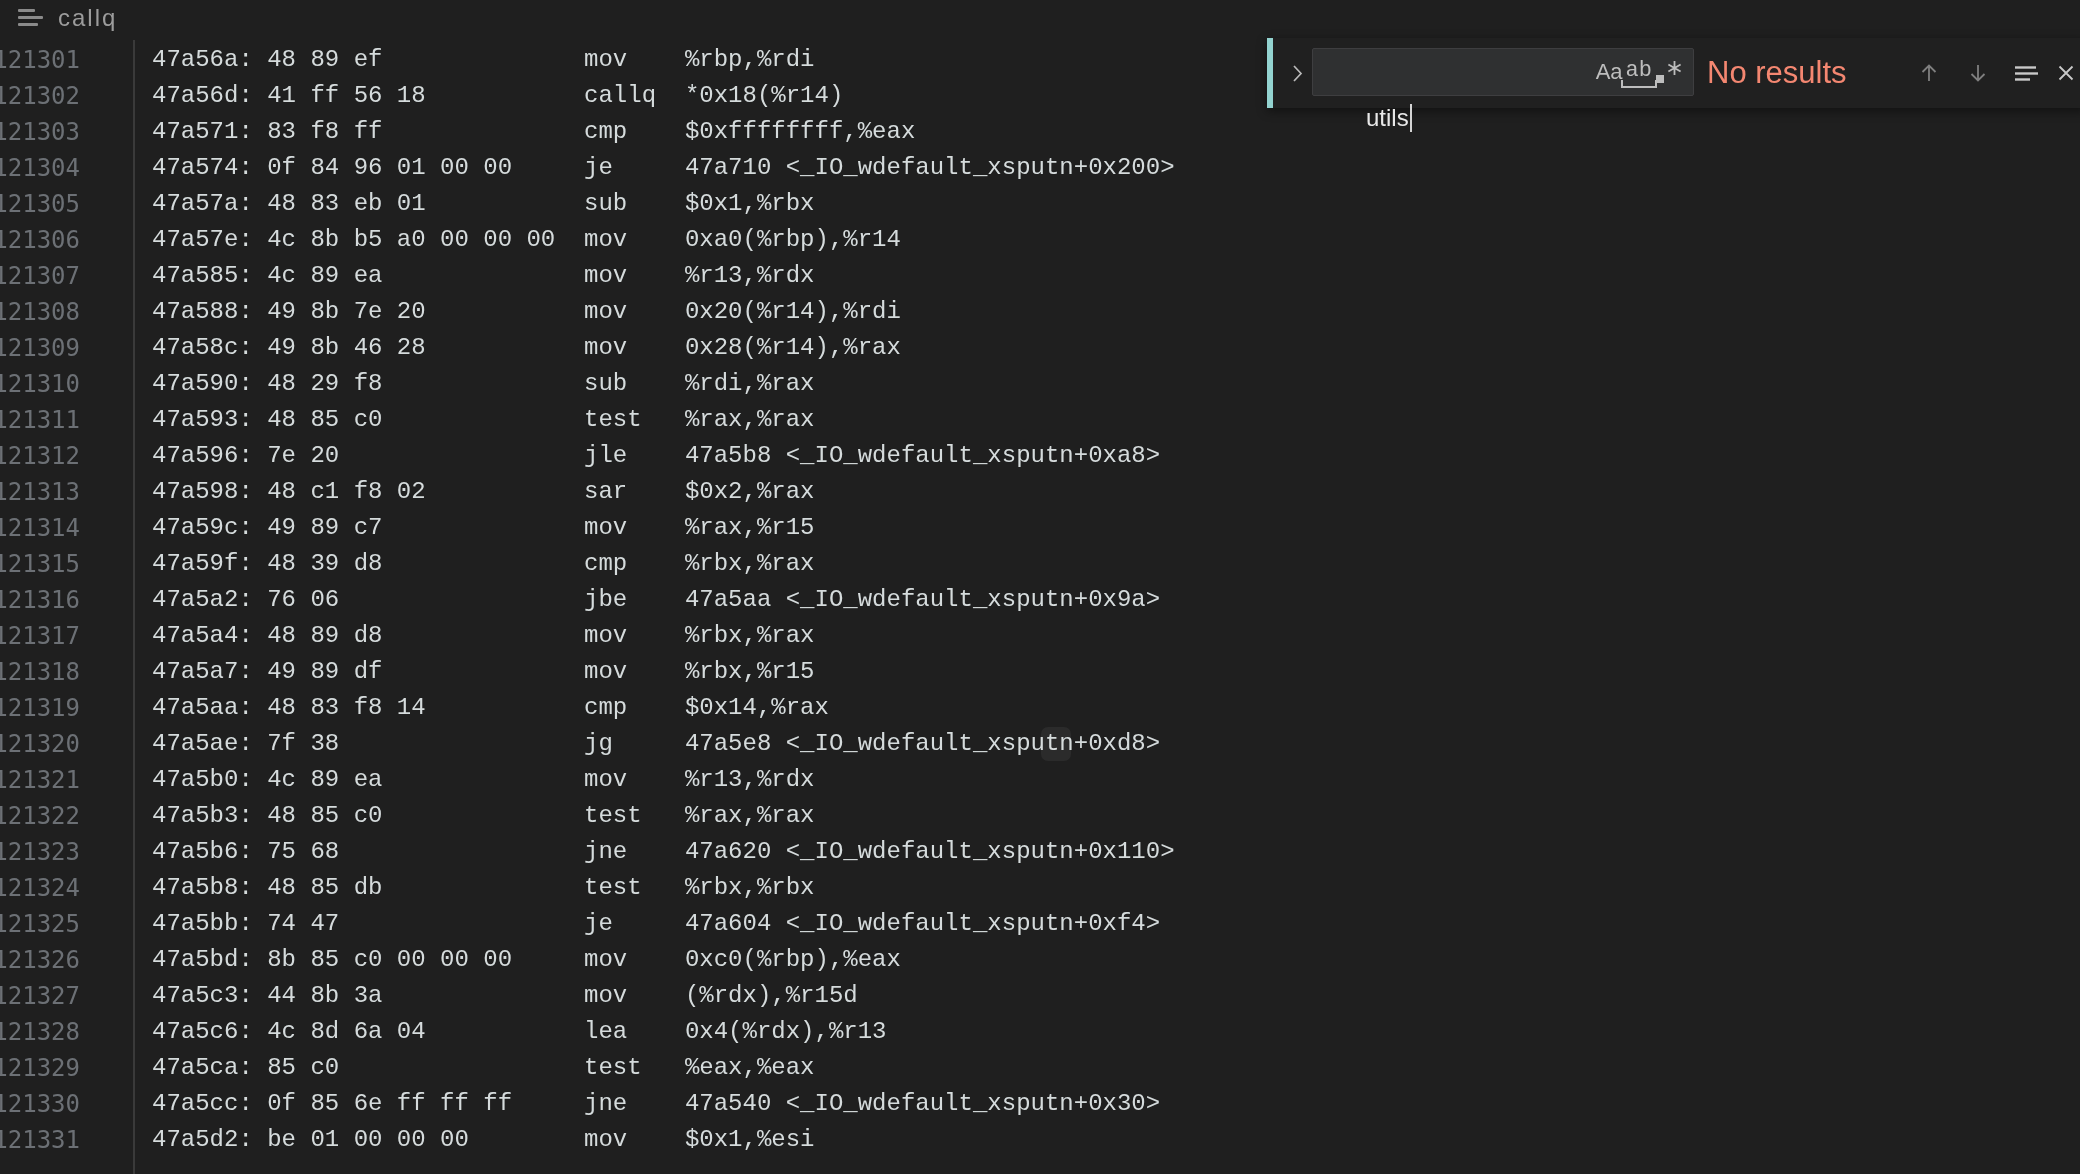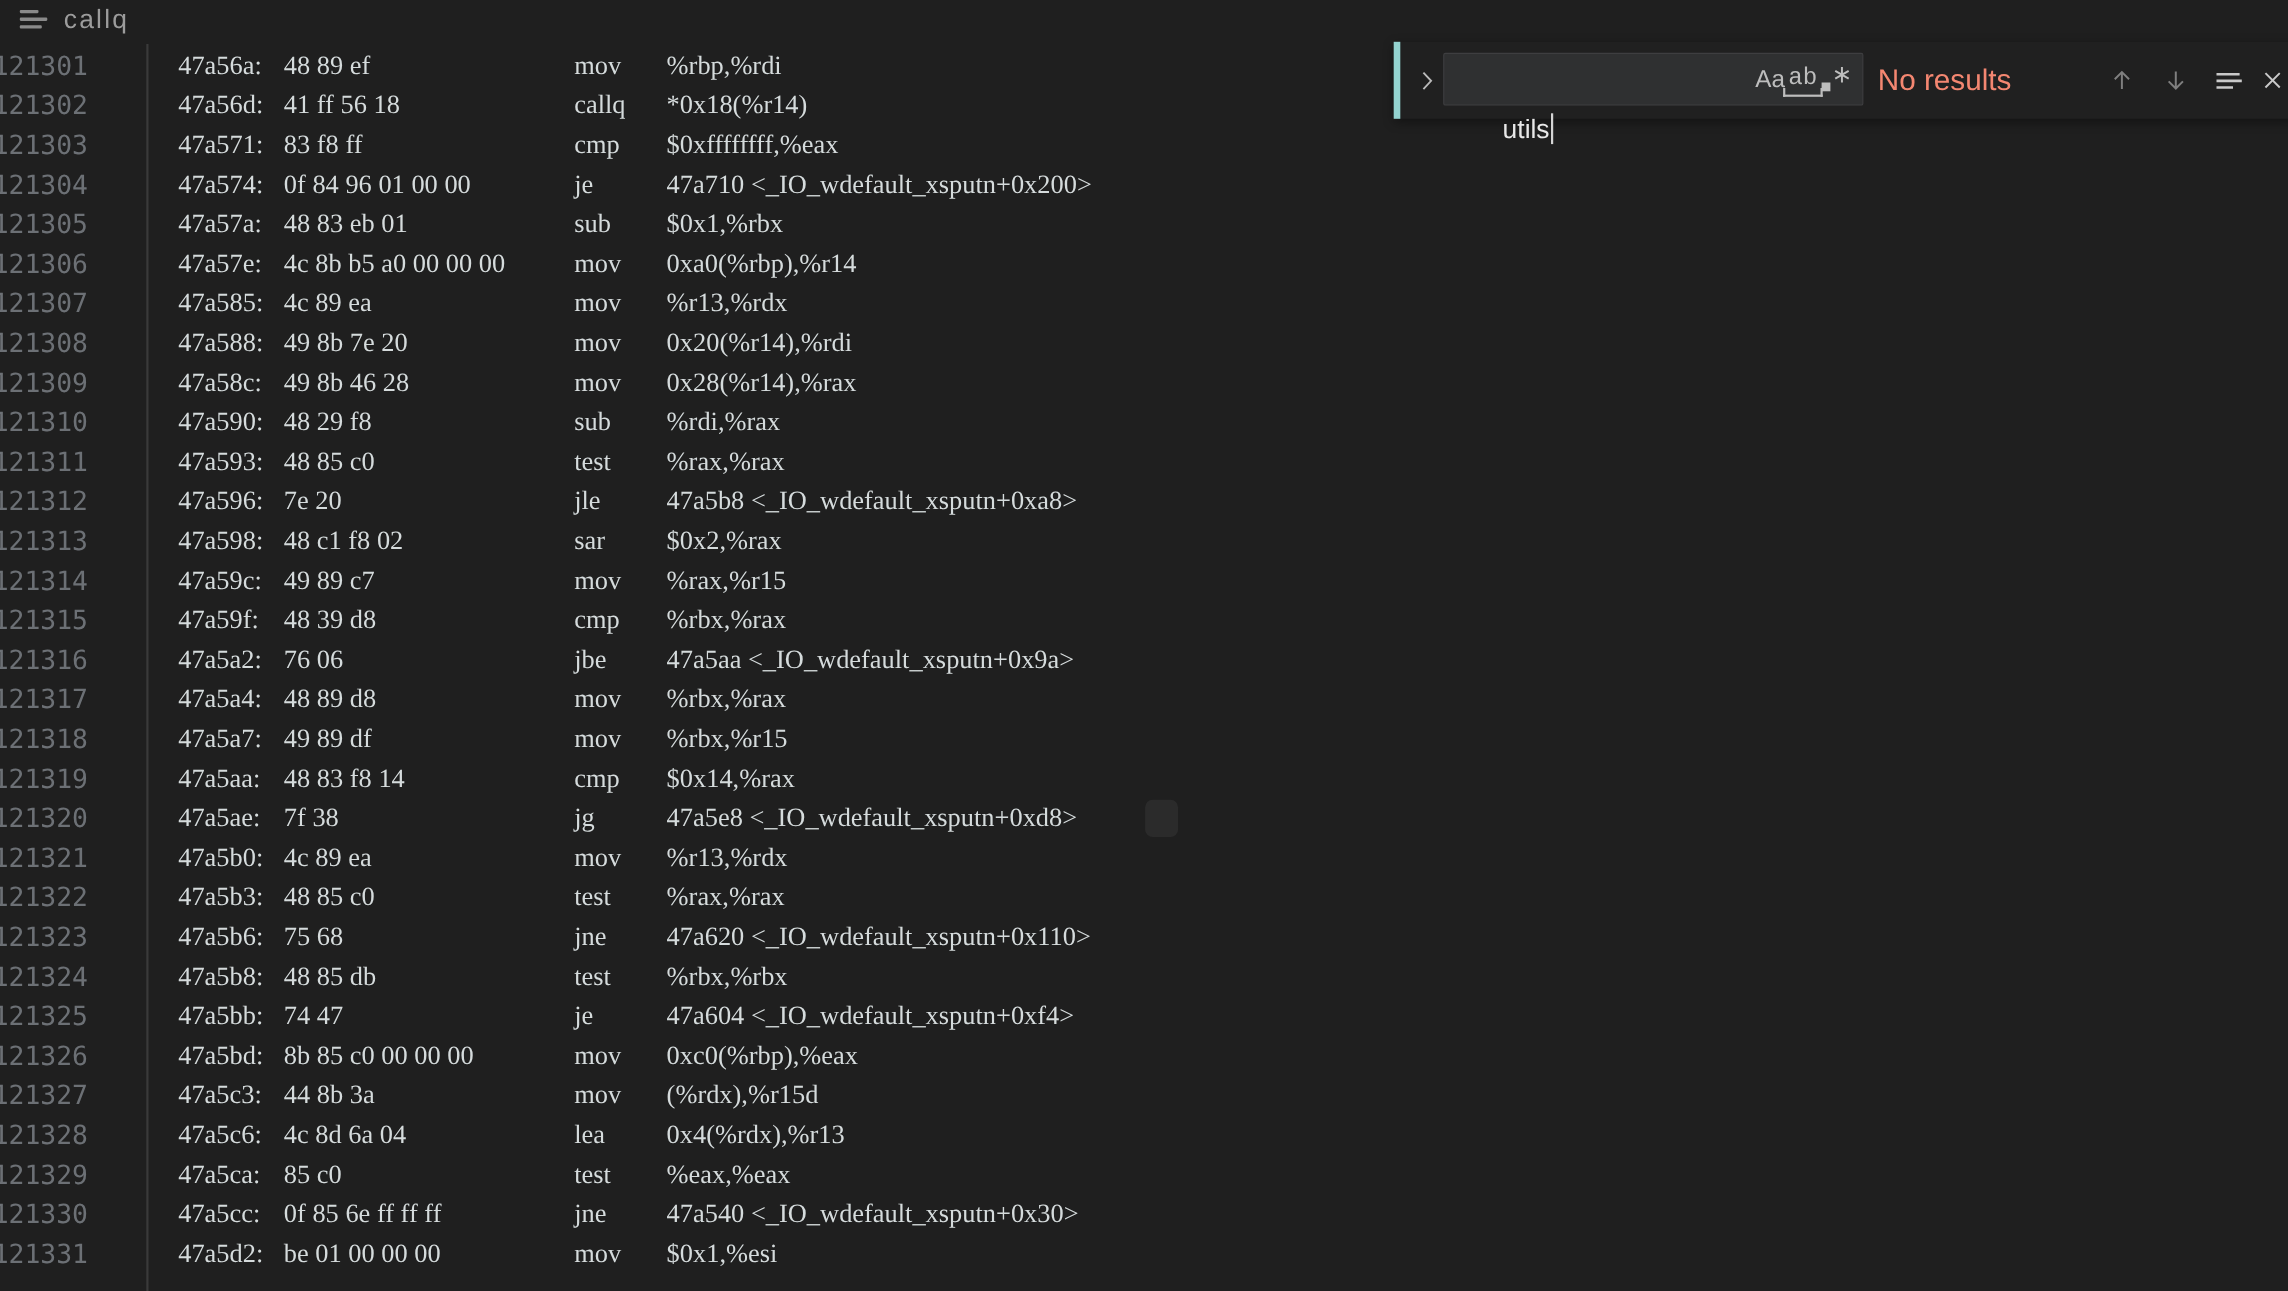--- a/index.html
+++ b/index.html
@@ -18,22 +18,22 @@
   .doc-title{position:absolute;left:58px;top:4px;font-size:24px;letter-spacing:2px;color:#9c9c9c;}
 
   
   .gutter{
     position:absolute;left:-8px;top:42px;width:88px;text-align:right;
     font-family:"DejaVu Sans Mono",monospace;font-size:24px;line-height:36px;
     color:#6c7075;white-space:pre;
   }
   .gutter-divider{position:absolute;left:133px;top:40px;bottom:0;width:2px;background:#3a3a3a;}
   .code-area{
-    position:absolute;left:162px;top:42px;
-    font-family:Liberation Serif, serif;font-size:24px;line-height:36px;
+    position:absolute;left:152px;top:42px;
+    font-family:Liberation Mono, monospace;font-size:24px;line-height:36px;
     color:#d5dbdc;white-space:pre;
   }
   .asm-row span{display:inline-block;vertical-align:top;white-space:pre;}
   .asm-row .addr{width:8ch;}
   .asm-row .bytes{width:22ch;}
   .asm-row .mn{width:7ch;}
   .char-highlight{
     position:absolute;left:1041px;top:727px;width:30px;height:34px;
     background:rgba(255,255,255,0.055);border-radius:7px;
   }
@@ -64,21 +64,21 @@
   .toggle-ww{position:relative;padding:0 3px 3px 3px;font-family:Liberation Mono, monospace;}
   .toggle-ww::after{
     content:"";position:absolute;left:-2px;right:-2px;bottom:-3px;height:6px;
     border-left:2px solid #bdbdbd;border-right:2px solid #bdbdbd;border-bottom:2px solid #bdbdbd;
   }
   .toggle-regex{position:relative;width:28px;height:26px;}
   .toggle-regex .sq{position:absolute;left:1px;bottom:2px;width:8px;height:8px;background:#bdbdbd;}
   .toggle-regex svg{position:absolute;right:0;top:0;}
   .find-status{
     position:absolute;left:434px;top:0;height:70px;line-height:70px;
-    font-size:27px;color:#f48771;white-space:nowrap;
+    font-size:31px;color:#f48771;white-space:nowrap;
   }
   .icon-btn{position:absolute;top:23px;width:24px;height:24px;cursor:pointer;}
   .btn-prev{left:644px;}
   .btn-next{left:693px;}
   .btn-selection{left:741px;}
   .btn-close{left:781px;}
 </style>
 </head>
 <body>
 

